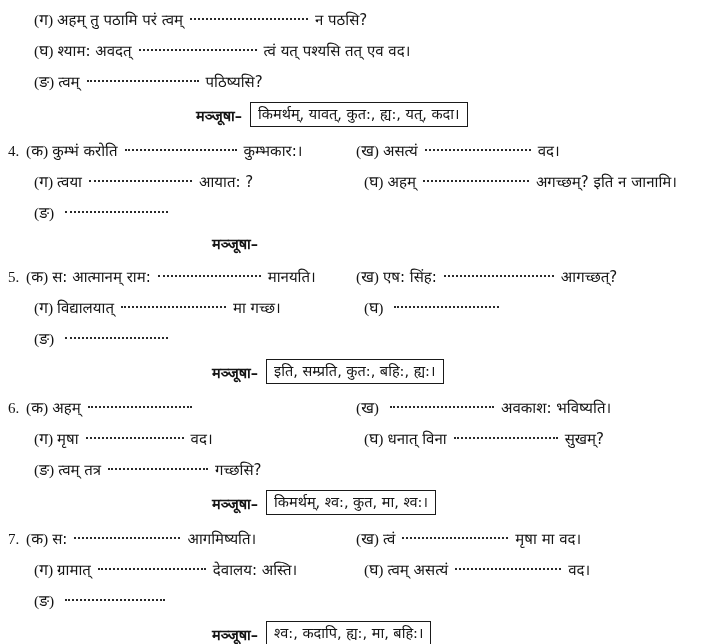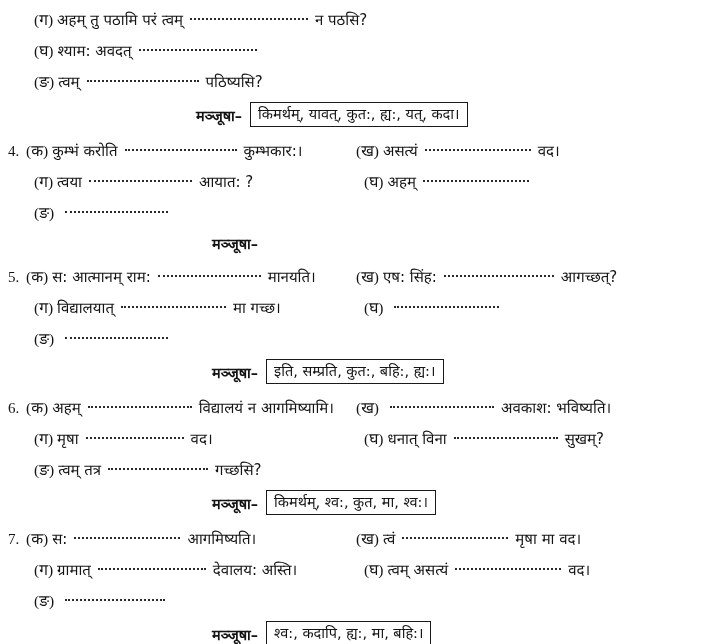--- a/index.html
+++ b/index.html
@@ -105,20 +105,21 @@
           <span class="dev">अहम् तु पठामि परं त्वम्</span>
           <span class="blankline" style="width: 118px;"></span>
           <span class="dev">न पठसि?</span>
         </span>
       </div>
       <div class="row" style="margin-left: 34px; margin-top: 9px;">
         <span class="col-left">
           <span class="lbl">(घ)</span>
           <span class="dev">श्याम: अवदत्</span>
           <span class="blankline" style="width: 118px;"></span>
+          <span class="dev">त्वं यत् पश्यसि तत् एव वद।</span>
         </span>
       </div>
       <div class="row" style="margin-left: 34px; margin-top: 9px;">
         <span class="col-left">
           <span class="lbl">(ङ)</span>
           <span class="dev">त्वम्</span>
           <span class="blankline" style="width: 112px;"></span>
           <span class="dev">पठिष्यसि?</span>
         </span>
       </div>
@@ -158,20 +159,21 @@
               <span class="dev">त्वया</span>
               <span class="blankline" style="width: 103px;"></span>
               <span class="dev">आयात: ?</span>
             </span>
           </span>
           <span style="display: inline-flex;">
             <span class="col-left">
               <span class="lbl">(घ)</span>
               <span class="dev">अहम्</span>
               <span class="blankline" style="width: 106px;"></span>
+              <span class="dev">अगच्छम्? इति न जानामि।</span>
             </span>
           </span>
         </div>
         <div class="row" style="margin-top: 9px;">
           <span class="qnum blank">4.</span>
           <span style="display: inline-flex; width: auto; flex: 0 0 auto; padding-left: 8px;">
             <span class="col-left">
               <span class="lbl">(ङ)</span>
               <span class="blankline" style="width: 103px;"></span>
             </span>
@@ -237,21 +239,20 @@
         </div>
       </div>
       <div class="qblock" style="margin-top: 12px;">
         <div class="row" style="margin-top: 0px;">
           <span class="qnum">6.</span>
           <span style="display: inline-flex; width: 330px; flex: 0 0 330px;">
             <span class="col-left">
               <span class="lbl">(क)</span>
               <span class="dev">अहम्</span>
               <span class="blankline" style="width: 104px;"></span>
-              <span class="dev">विद्यालयं न आगमिष्यामि।</span>
             </span>
           </span>
           <span style="display: inline-flex;">
             <span class="col-left">
               <span class="lbl">(ख)</span>
               <span class="blankline" style="width: 104px;"></span>
               <span class="dev">अवकाश: भविष्यति।</span>
             </span>
           </span>
         </div>

